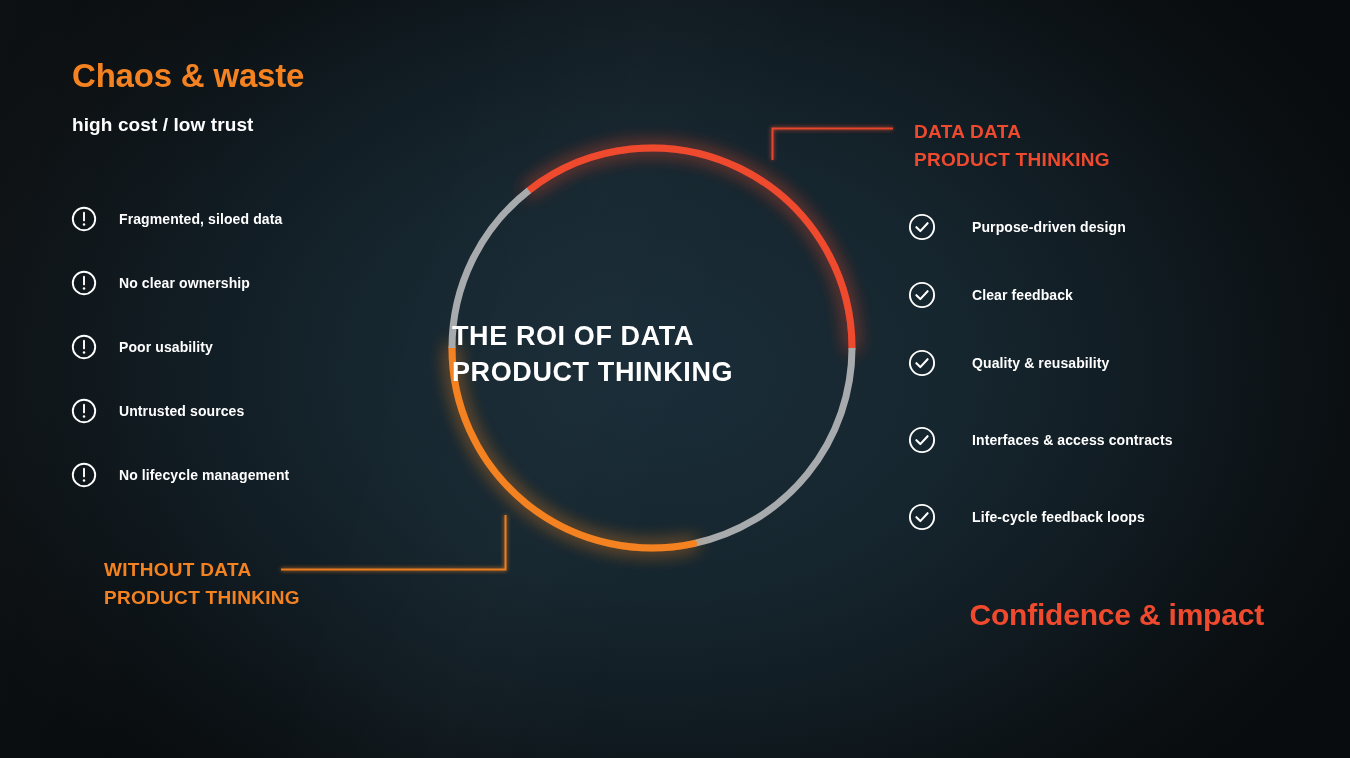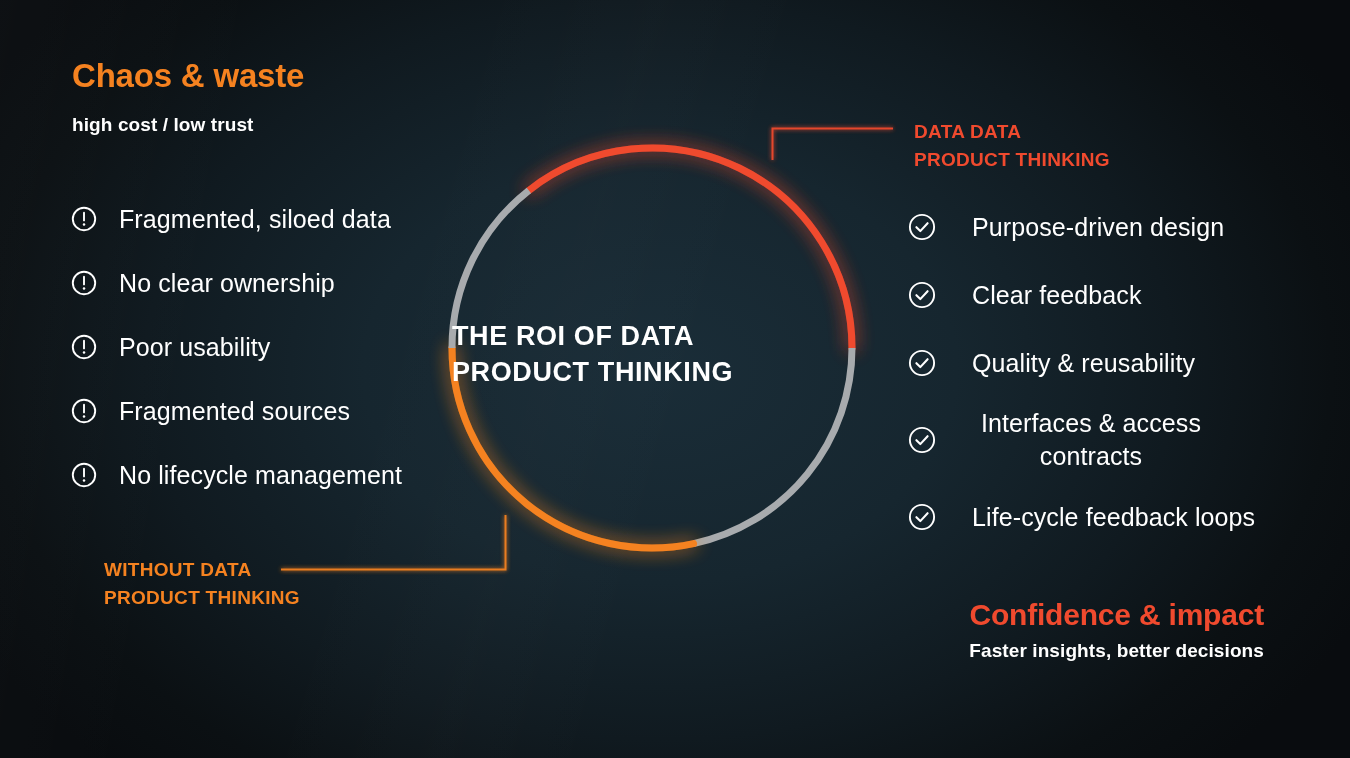--- a/index.html
+++ b/index.html
@@ -74,21 +74,21 @@
   #list-left .row { height:42px; margin-bottom:22px; }
   #list-right .row { height:42px; margin-bottom:26px; }
 
   .ico {
     flex:0 0 auto;
     width:28px; height:28px;
     display:flex; align-items:center; justify-content:center;
   }
   .ico svg { display:block; }
   .row-text {
-    font-size:25px; font-weight:normal; color:#ffffff;
+    font-size:14px; font-weight:bold; color:#ffffff;
     line-height:1.32; letter-spacing:0.1px;
   }
   #list-left .row-text { margin-left:21px; }
   #list-right .row-text { margin-left:36px;text-align:center; }
 
   
   .center-title {
     left:452px; top:318px; width:400px;
     text-align:left;
     font-size:27px; font-weight:bold; color:#ffffff;
@@ -142,21 +142,20 @@
 
     <path d="M 772.5 160 L 772.5 128.5 L 893 128.5" fill="none" stroke="#F04A2E" stroke-width="2" opacity="0.95" filter="url(#softLine)"></path>
 
     <path d="M 281 569.5 L 505.5 569.5 L 505.5 515" fill="none" stroke="#F58220" stroke-width="2" opacity="0.95" filter="url(#softLine)"></path>
   </svg>
 
   <div class="abs h-chaos">Chaos &amp; waste</div>
   <div class="abs sub-chaos">high cost / low trust</div>
 
   <div class="abs h-conf">Confidence &amp; impact</div>
-  <div class="abs sub-conf">Faster insights, better decisions</div>
 
   <div class="abs lbl-with">
     <div>DATA DATA</div>
     <div>PRODUCT THINKING</div>
   </div>
 
   <div class="abs lbl-without">
     <div>WITHOUT DATA</div>
     <div>PRODUCT THINKING</div>
   </div>
@@ -202,21 +201,21 @@
     </div>
 
     <div class="row">
       <span class="ico">
         <svg width="26" height="26" viewBox="0 0 26 26">
           <circle cx="13" cy="13" r="11.2" fill="none" stroke="#ffffff" stroke-width="1.9"></circle>
           <line x1="13" y1="6.6" x2="13" y2="14.4" stroke="#ffffff" stroke-width="1.9" stroke-linecap="round"></line>
           <circle cx="13" cy="18.4" r="1.25" fill="#ffffff"></circle>
         </svg>
       </span>
-      <span class="row-text">Fragmented sources</span>
+      <span class="row-text">Untrusted sources</span>
     </div>
 
     <div class="row">
       <span class="ico">
         <svg width="26" height="26" viewBox="0 0 26 26">
           <circle cx="13" cy="13" r="11.2" fill="none" stroke="#ffffff" stroke-width="1.9"></circle>
           <line x1="13" y1="6.6" x2="13" y2="14.4" stroke="#ffffff" stroke-width="1.9" stroke-linecap="round"></line>
           <circle cx="13" cy="18.4" r="1.25" fill="#ffffff"></circle>
         </svg>
       </span>

